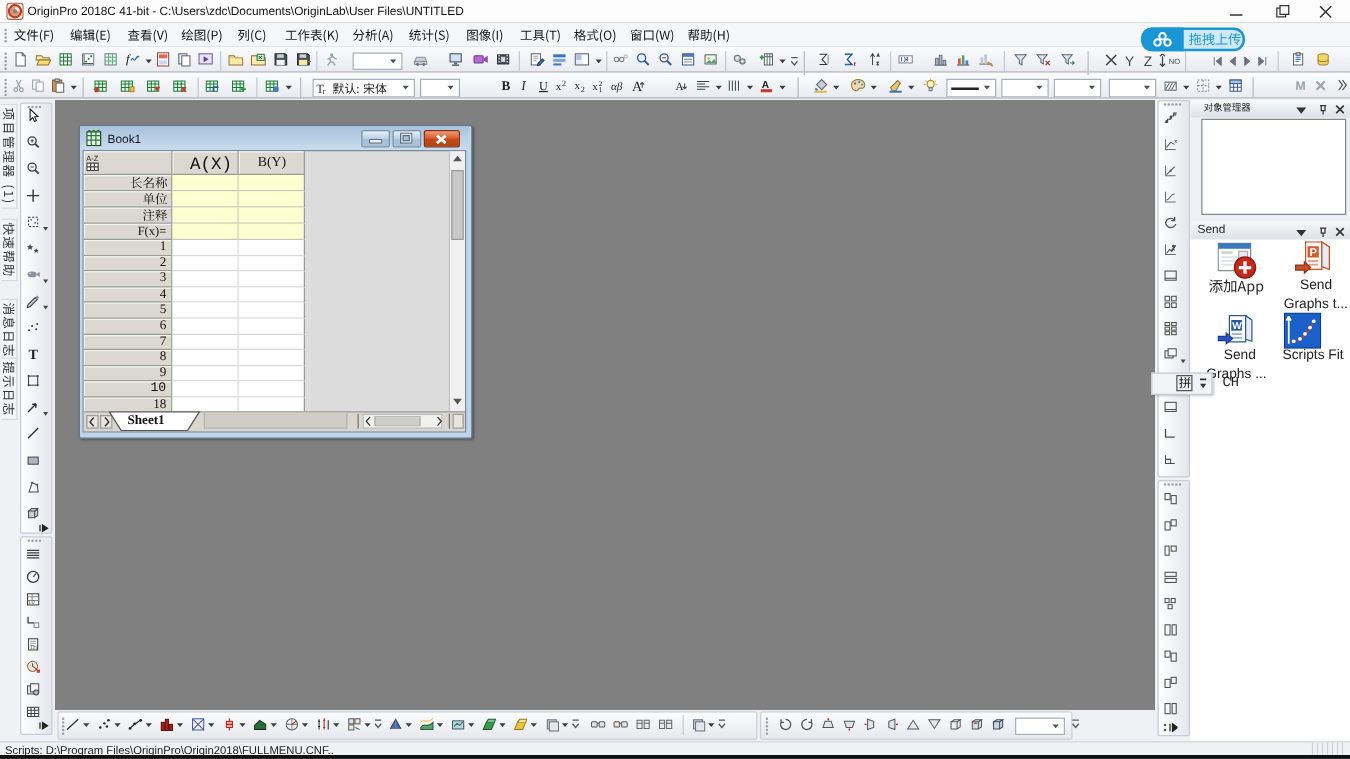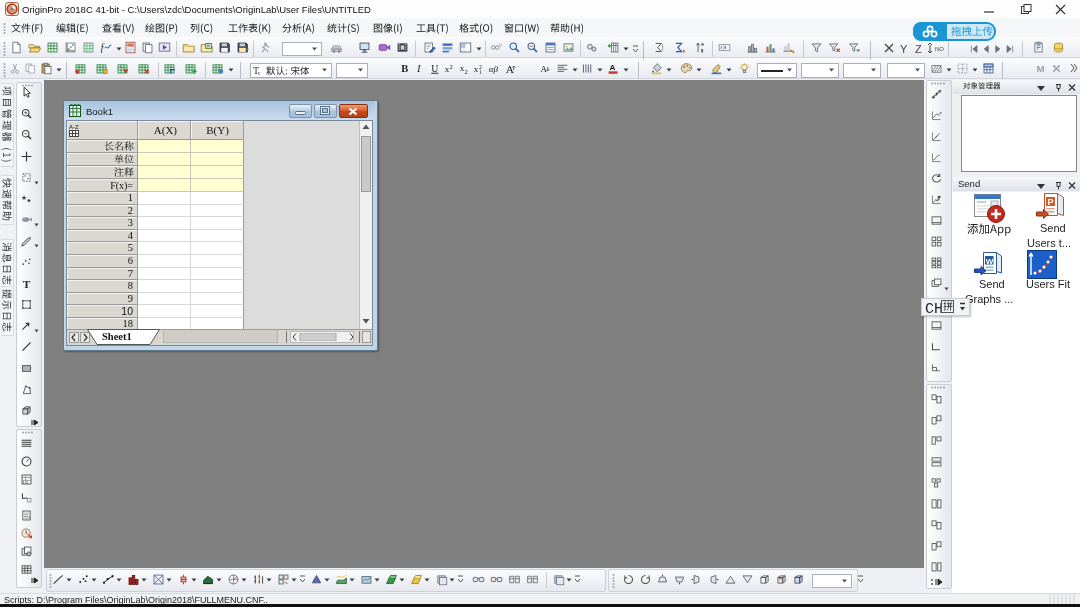--- a/index.html
+++ b/index.html
@@ -691,21 +691,21 @@
     <rect x="2.5" y="2.5" width="5" height="4" fill="#a9c2da" stroke="#5a7088"></rect>
   </svg>
 <div class="abs" style="left:339px;top:103.5px;width:29px;height:14px;background:linear-gradient(#f09a76,#d95f30 45%,#c04a1a 55%,#b24415);border:1px solid #8a3010;border-radius:2px;box-sizing:border-box"></div>
 <svg class="abs" style="left:348px;top:106.5px" width="10" height="9" viewBox="0 0 10 9">
     <path d="M1.5 1.5 L8.5 7.5 M8.5 1.5 L1.5 7.5" stroke="#fff" stroke-width="2.2"></path>
   </svg>
 <div class="abs" style="left:66px;top:120px;width:307px;height:226px;background:#dcdcdc;border:1px solid #7a8a9a;box-sizing:border-box"></div>
 <div class="abs" style="left:67px;top:121px;width:71px;height:19px;background:#dbd8d1;border-right:1px solid #9a9a9a;border-bottom:1px solid #9a9a9a;box-sizing:border-box;box-shadow:inset 1px 1px 0 #f4f2ee"></div>
 <div class="abs" style="left:138px;top:121px;width:53px;height:19px;background:#dbd8d1;border-right:1px solid #9a9a9a;border-bottom:1px solid #9a9a9a;box-sizing:border-box;box-shadow:inset 1px 1px 0 #f4f2ee"></div>
 <div class="abs" style="left:191px;top:121px;width:53px;height:19px;background:#dbd8d1;border-right:1px solid #9a9a9a;border-bottom:1px solid #9a9a9a;box-sizing:border-box;box-shadow:inset 1px 1px 0 #f4f2ee"></div>
-<div class="abs" style="left:152px;top:124px;width:25px;text-align:right;font-size:11px;font-family:Liberation Serif, serif;color:#111">A(X)</div>
+<div class="abs" style="left:152px;top:124px;width:25px;text-align:left;font-size:14px;font-family:Liberation Mono, monospace;color:#111">A(X)</div>
 <div class="abs" style="left:205px;top:124px;width:25px;text-align:center;font-size:11px;font-family:'Liberation Serif';color:#111">B(Y)</div>
 <svg class="abs" style="left:69px;top:123px" width="14" height="14" viewBox="0 0 14 14">
     <text x="0" y="6" font-size="6" font-family="Liberation Sans" fill="#222">A-Z</text>
     <rect x="0.5" y="7.5" width="9" height="6" fill="#fff" stroke="#444"></rect>
     <path d="M0.5 10.5 h9 M3.5 7.5 v6 M6.5 7.5 v6" stroke="#444"></path>
   </svg>
 <div class="abs" style="left:67px;top:140px;width:71px;height:13px;background:#dbd8d1;border-right:1px solid #9a9a9a;border-bottom:1px solid #9a9a9a;box-sizing:border-box;box-shadow:inset 1px 1px 0 #f4f2ee"></div>
 <div class="abs" style="left:138px;top:140px;width:53px;height:13px;background:#ffffd2;border-right:1px solid #c8c8b8;border-bottom:1px solid #c8c8b8;box-sizing:border-box"></div>
 <div class="abs" style="left:191px;top:140px;width:53px;height:13px;background:#ffffd2;border-right:1px solid #9a9a9a;border-bottom:1px solid #c8c8b8;box-sizing:border-box"></div>
 <svg style="position:absolute;left:104.0px;top:141px;overflow:visible" width="31" height="12" viewBox="0 0 31 12">
@@ -759,21 +759,21 @@
 <div class="abs" style="left:138px;top:280.2px;width:53px;height:12.6px;background:#fff;border-right:1px solid #d8d8d8;border-bottom:1px solid #d8d8d8;box-sizing:border-box"></div>
 <div class="abs" style="left:191px;top:280.2px;width:53px;height:12.6px;background:#fff;border-right:1px solid #9a9a9a;border-bottom:1px solid #d8d8d8;box-sizing:border-box"></div>
 <div class="abs" style="left:67px;top:280.2px;width:66px;text-align:right;font-size:10.5px;font-family:'Liberation Serif';color:#111">8</div>
 <div class="abs" style="left:67px;top:292.8px;width:71px;height:12.6px;background:#dbd8d1;border-right:1px solid #9a9a9a;border-bottom:1px solid #9a9a9a;box-sizing:border-box;box-shadow:inset 1px 1px 0 #f4f2ee"></div>
 <div class="abs" style="left:138px;top:292.8px;width:53px;height:12.6px;background:#fff;border-right:1px solid #d8d8d8;border-bottom:1px solid #d8d8d8;box-sizing:border-box"></div>
 <div class="abs" style="left:191px;top:292.8px;width:53px;height:12.6px;background:#fff;border-right:1px solid #9a9a9a;border-bottom:1px solid #d8d8d8;box-sizing:border-box"></div>
 <div class="abs" style="left:67px;top:292.8px;width:66px;text-align:right;font-size:10.5px;font-family:'Liberation Serif';color:#111">9</div>
 <div class="abs" style="left:67px;top:305.40000000000003px;width:71px;height:12.6px;background:#dbd8d1;border-right:1px solid #9a9a9a;border-bottom:1px solid #9a9a9a;box-sizing:border-box;box-shadow:inset 1px 1px 0 #f4f2ee"></div>
 <div class="abs" style="left:138px;top:305.40000000000003px;width:53px;height:12.6px;background:#fff;border-right:1px solid #d8d8d8;border-bottom:1px solid #d8d8d8;box-sizing:border-box"></div>
 <div class="abs" style="left:191px;top:305.40000000000003px;width:53px;height:12.6px;background:#fff;border-right:1px solid #9a9a9a;border-bottom:1px solid #d8d8d8;box-sizing:border-box"></div>
-<div class="abs" style="left:67px;top:305.40000000000003px;width:66px;text-align:right;font-size:10.5px;font-family:Liberation Sans, sans-serif;color:#111">10</div>
+<div class="abs" style="left:67px;top:305.40000000000003px;width:66px;text-align:right;font-size:10.5px;font-family:Liberation Mono, monospace;color:#111">10</div>
 <div class="abs" style="left:67px;top:318.00000000000006px;width:71px;height:12.6px;background:#dbd8d1;border-right:1px solid #9a9a9a;border-bottom:1px solid #9a9a9a;box-sizing:border-box;box-shadow:inset 1px 1px 0 #f4f2ee"></div>
 <div class="abs" style="left:138px;top:318.00000000000006px;width:53px;height:12.6px;background:#fff;border-right:1px solid #d8d8d8;border-bottom:1px solid #d8d8d8;box-sizing:border-box"></div>
 <div class="abs" style="left:191px;top:318.00000000000006px;width:53px;height:12.6px;background:#fff;border-right:1px solid #9a9a9a;border-bottom:1px solid #d8d8d8;box-sizing:border-box"></div>
 <div class="abs" style="left:67px;top:318.00000000000006px;width:66px;text-align:right;font-size:10.5px;font-family:'Liberation Serif';color:#111">18</div>
 <div class="abs" style="left:359px;top:121px;width:13px;height:208px;background:#f0f0f0;border-left:1px solid #c0c0c0;box-sizing:border-box"></div>
 <svg class="abs" style="left:362px;top:124px" width="8" height="6" viewBox="0 0 8 6">
     <path d="M4 0.5 L7.5 5 H0.5z" fill="#555"></path>
   </svg>
 <svg class="abs" style="left:362px;top:318px" width="8" height="6" viewBox="0 0 8 6">
     <path d="M4 5.5 L7.5 1 H0.5z" fill="#555"></path>
@@ -1186,21 +1186,21 @@
 <svg class="abs" style="left:1036px;top:193px" width="28" height="30" viewBox="0 0 28 30">
     <path d="M8.5 0.5 h13 v22 h-13z" fill="#fff" stroke="#c4502a"></path>
     <path d="M21.5 0.5 l6 4 v18 l-6-2z" fill="#e8ecf2" stroke="#c4502a"></path>
     <rect x="10" y="4" width="9" height="9" fill="#d45a2a"></rect>
     <text x="11.5" y="12" font-family="Liberation Sans" font-size="9" font-weight="bold" fill="#fff">P</text>
     <rect x="10.5" y="15" width="8" height="1.5" fill="#e0a080"></rect>
     <rect x="10.5" y="18" width="8" height="1.5" fill="#e0a080"></rect>
     <path d="M0.5 19 h7 v-2.5 l5 4.5 -5 4.5 v-2.5 h-7z" fill="#c4502a" stroke="#8e3214"></path>
   </svg>
 <div class="abs" style="left:1040px;top:222px;font-size:11px;color:#222">Send</div>
-<div class="abs" style="left:1027px;top:237px;font-size:11px;color:#222">Users t...</div>
+<div class="abs" style="left:1027px;top:237px;font-size:11px;color:#222">Graphs t...</div>
 <svg class="abs" style="left:974px;top:252px" width="30" height="28" viewBox="0 0 30 28">
     <path d="M9.5 0.5 h13 v21 h-13z" fill="#fff" stroke="#2a5a9e"></path>
     <path d="M22.5 0.5 l5 3.5 v17 l-5-1.5z" fill="#e8ecf2" stroke="#2a5a9e"></path>
     <rect x="11" y="4" width="8.5" height="8.5" fill="#2a5a9e"></rect>
     <text x="11.8" y="11.5" font-family="Liberation Sans" font-size="8" font-weight="bold" fill="#fff">W</text>
     <rect x="11.5" y="14.5" width="8" height="1.5" fill="#9ab4d4"></rect>
     <rect x="11.5" y="17.5" width="8" height="1.5" fill="#9ab4d4"></rect>
     <path d="M0.5 17 h6.5 v-2.5 l5 4.2 -5 4.2 v-2.5 h-6.5z" fill="#2a52c0" stroke="#1a3a8e"></path>
   </svg>
 <div class="abs" style="left:979px;top:278px;font-size:11px;color:#222">Send</div>
@@ -1208,33 +1208,33 @@
 <svg class="abs" style="left:1027px;top:250px" width="30" height="29" viewBox="0 0 30 29">
     <rect x="0.5" y="0.5" width="29" height="28" fill="#1a60c8" stroke="#0c3a80"></rect>
     <path d="M4 3 v22 M4 3 l-1.8 3.5 M4 3 l1.8 3.5" stroke="#fff" stroke-width="1.4" fill="none"></path>
     <path d="M6 24 C14 23 20 16 26 4" stroke="#d03a2a" stroke-width="1.6" stroke-dasharray="3 2" fill="none"></path>
     <circle cx="8" cy="23" r="1.5" fill="#fff"></circle>
     <circle cx="13" cy="21" r="1.5" fill="#fff"></circle>
     <circle cx="17" cy="17" r="1.5" fill="#fff"></circle>
     <circle cx="21" cy="12" r="1.5" fill="#fff"></circle>
     <circle cx="24" cy="7" r="1.5" fill="#fff"></circle>
   </svg>
-<div class="abs" style="left:1026px;top:278px;font-size:11px;color:#222">Users Fit</div>
+<div class="abs" style="left:1026px;top:278px;font-size:11px;color:#222">Scripts Fit</div>
 <div class="abs" style="left:921px;top:298px;width:49px;height:18px;background:#f2f3f5;border:1px solid #c8ccd2;box-sizing:border-box;box-shadow:1px 1px 2px rgba(0,0,0,0.25)"></div>
-<div class="abs" style="left:925px;top:301px;font-size:15px;color:#222;font-family:'Liberation Mono',monospace">CH</div>
+<div class="abs" style="left:978px;top:301px;font-size:11px;color:#222;font-family:'Liberation Mono',monospace">CH</div>
 <div class="abs" style="left:941px;top:300px;width:13px;height:13px;border:1px solid #555;box-sizing:border-box"></div>
 <svg style="position:absolute;left:943px;top:301px;overflow:visible" width="11" height="12" viewBox="0 0 11 12">
     <path transform="translate(0,8.8)" d="M4.5 -8.1C4.9 -7.5 5.3 -6.8 5.4 -6.3L6.1 -6.6C5.9 -7.1 5.5 -7.8 5.2 -8.3ZM1.6 -8.4V-6.4H0.4V-5.7H1.6V-3.5C1.1 -3.3 0.7 -3.2 0.3 -3.1L0.5 -2.4L1.6 -2.7V-0.2C1.6 -0.0 1.6 0.0 1.5 0.0C1.4 0.0 1.0 0.0 0.6 0.0C0.7 0.2 0.7 0.6 0.8 0.8C1.4 0.8 1.8 0.7 2.0 0.6C2.3 0.5 2.4 0.3 2.4 -0.2V-3.0L3.4 -3.3L3.3 -4.0L2.4 -3.7V-5.7H3.4V-6.4H2.4V-8.4ZM7.3 -5.6V-3.6H5.9V-3.7V-5.6ZM8.1 -8.4C7.9 -7.8 7.5 -6.9 7.2 -6.3H3.9V-5.6H5.1V-3.7V-3.6H3.6V-2.8H5.1C5.0 -1.8 4.7 -0.5 3.4 0.3C3.5 0.4 3.8 0.7 3.9 0.8C5.3 -0.1 5.7 -1.6 5.8 -2.8H7.3V0.8H8.1V-2.8H9.5V-3.6H8.1V-5.6H9.3V-6.3H7.9C8.2 -6.8 8.6 -7.5 8.9 -8.1Z" fill="#222"></path>
   </svg>
 <svg class="abs" style="left:959px;top:301px" width="8" height="12" viewBox="0 0 8 12">
     <path d="M1 2.5 h5" stroke="#333" stroke-width="1.5"></path>
     <path d="M1 6 h5 L3.5 9.5z" fill="#333"></path>
   </svg>
 <div class="abs" style="left:0;top:593px;width:1080px;height:11px;background:#f0f1f3;border-top:1px solid #d8dade;box-sizing:border-box"></div>
-<div class="abs" style="left:4px;top:595px;font-size:9px;color:#222">Scripts: D:\Program Files\OriginLab\Origin2018\FULLMENU.CNF..</div>
+<div class="abs" style="left:4px;top:595px;font-size:9px;color:#222">Scripts: D:\Program Files\OriginPro\Origin2018\FULLMENU.CNF..</div>
 <svg class="abs" style="left:1048px;top:594px" width="30" height="10">
     <path d="M2 0 v10" stroke="#d0d2d6"></path>
     <path d="M6 0 v10" stroke="#d0d2d6"></path>
     <path d="M10 0 v10" stroke="#d0d2d6"></path>
     <path d="M14 0 v10" stroke="#d0d2d6"></path>
     <path d="M18 0 v10" stroke="#d0d2d6"></path>
     <path d="M22 0 v10" stroke="#d0d2d6"></path>
     <path d="M26 0 v10" stroke="#d0d2d6"></path>
   </svg>
 <div class="abs" style="left:0;top:604px;width:1080px;height:3px;background:#111"></div>

